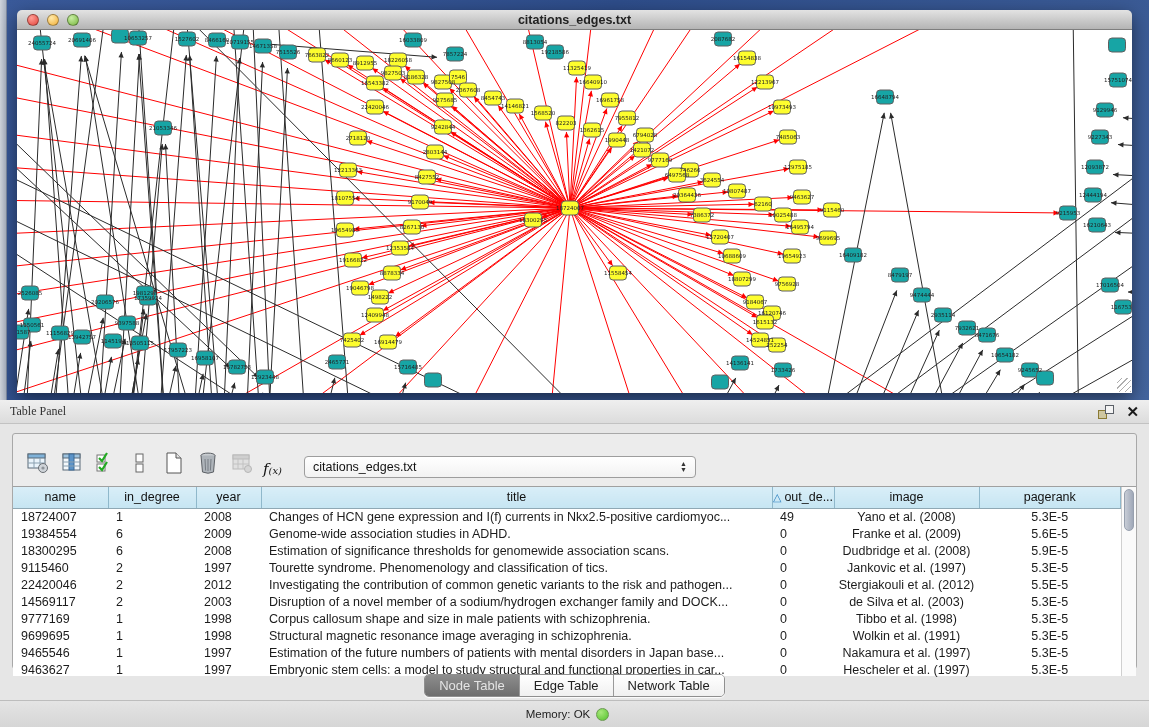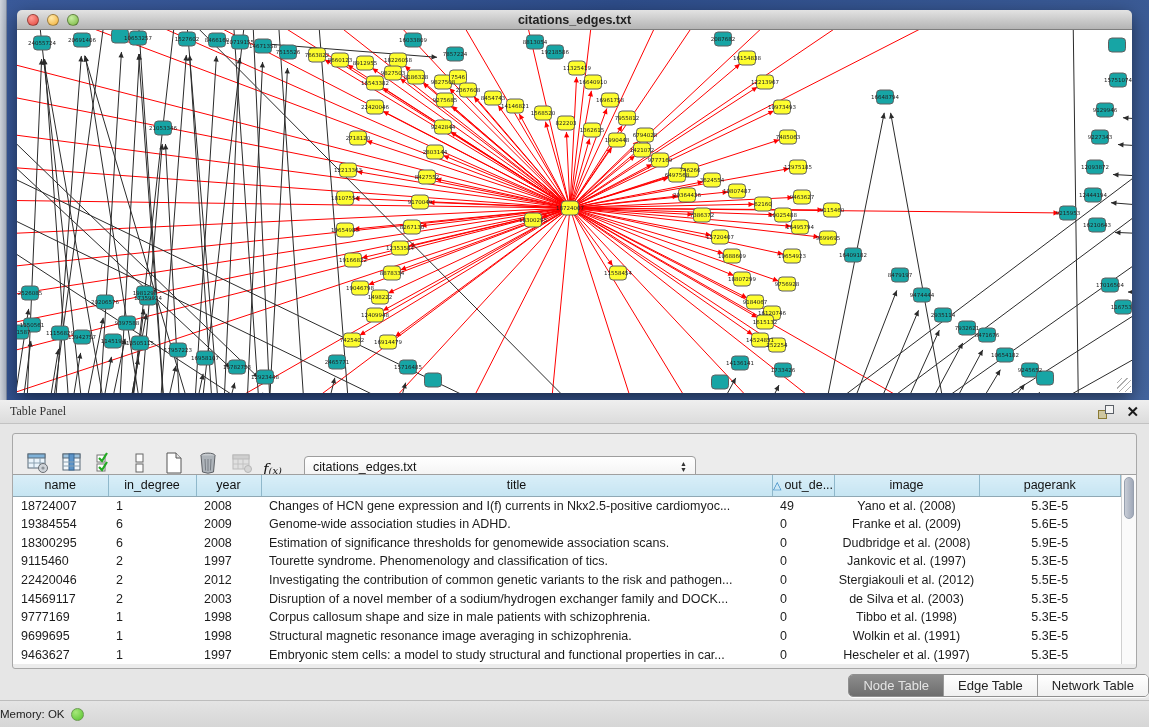--- a/index.html
+++ b/index.html
@@ -41,43 +41,43 @@
   #toolbar { height:44px; display:flex; align-items:flex-end; padding-left:10px; }
   .tool-btn { width:30px; height:30px; display:flex; align-items:center; justify-content:center; margin-right:4px; border-radius:3px; }
   .tool-btn svg { display:block; }
   #fx-icon { font-family:"DejaVu Serif", serif; font-style:italic; font-size:15px; color:#111; margin:0 4px 0 2px;}
   #fx-icon .small { font-size:10px; }
   #table-dropdown { width:392px; height:22px; margin-left:18px; background:linear-gradient(#ffffff,#f2f2f2);
     border:1px solid #9d9d9d; border-radius:4px; display:flex; align-items:center; padding:0 8px; font-size:12.5px; color:#111; }
   #table-dropdown .dd-label { flex:1; }
   .dd-arrows { font-size:7px; line-height:6px; color:#333; text-align:center; }
 
-  #table-wrap { position:absolute; left:0px; top:40px; width:1123px; height:190px; background:#fff;
+  #table-wrap { position:absolute; left:0px; top:52px; width:1123px; height:190px; background:#fff;
     border-top:1px solid #a0a0a0; display:flex; }
   #data-table { border-collapse:collapse; table-layout:fixed; width:1108px; font-size:12.5px; }
   #data-table th { height:21px; background:linear-gradient(#d9eef8,#c6e5f2); border-right:1px solid #8fb8cb;
     border-bottom:1px solid #8fa8b4; font-weight:normal; color:#111; text-align:center; overflow:hidden; white-space:nowrap; }
   #data-table th .sort-tri { color:#2a7fbf; font-size:11px; margin-right:3px; }
   #data-table td { height:17px; padding:0 4px 0 8px; color:#1c1c1c; white-space:nowrap; overflow:hidden; border:none; }
   #data-table td.c-center { text-align:center; padding:0 2px; }
   #vscroll { width:15px; background:#fafafa; border-left:1px solid #d0d0d0; position:relative; }
   #vscroll-thumb { position:absolute; top:2px; left:2px; width:10px; height:42px; border-radius:6px;
     background:linear-gradient(90deg,#c8cdd6,#9fa8b8); border:1px solid #97a0ae; }
 
-  #tab-row { position:absolute; left:0; top:274px; width:1149px; display:flex; justify-content:flex-end; }
+  #tab-row { position:absolute; left:0; top:274px; width:1149px; display:flex; justify-content:center; }
   #tab-seg { display:flex; border:1px solid #8f8f8f; border-radius:5px; overflow:hidden;
     box-shadow:0 1px 1px rgba(255,255,255,.9), inset 0 1px 0 rgba(255,255,255,.6); }
   .seg-tab { height:21px; line-height:21px; padding:0 14px; font-size:13px; color:#222;
     background:linear-gradient(#ffffff,#f0f0f0); border-right:1px solid #9a9a9a; }
   .seg-tab:last-child { border-right:none; }
   .seg-tab.active { background:linear-gradient(#8d8d8d,#6d6d6d); color:#e4e4e4; }
 
   #status-bar { position:absolute; left:0; top:300px; width:1149px; height:27px;
     background:linear-gradient(#e4e4e4,#d6d6d6); border-top:1px solid #bdbdbd;
-    display:flex; align-items:center; justify-content:flex-start; padding-right:14px; }
+    display:flex; align-items:center; justify-content:center; padding-right:14px; }
   #memory-label { font-size:11.5px; color:#222; margin-right:6px; }
   #memory-dot { width:13px; height:13px; border-radius:50%;
     background:radial-gradient(circle at 35% 30%,#a7e87a,#55c22d); border:1px solid #6a9a50; }
 </style>
 </head>
 <body>
 
 <div id="app">
 
   <div id="graph-region">
@@ -832,20 +832,29 @@
               <tr>
                 <td>9699695</td>
                 <td>1</td>
                 <td>1998</td>
                 <td>Structural magnetic resonance image averaging in schizophrenia.</td>
                 <td>0</td>
                 <td class="c-center">Wolkin et al. (1991)</td>
                 <td class="c-center">5.3E-5</td>
               </tr>
               <tr>
+                <td>9465546</td>
+                <td>1</td>
+                <td>1997</td>
+                <td>Estimation of the future numbers of patients with mental disorders in Japan base...</td>
+                <td>0</td>
+                <td class="c-center">Nakamura et al. (1997)</td>
+                <td class="c-center">5.3E-5</td>
+              </tr>
+              <tr>
                 <td>9463627</td>
                 <td>1</td>
                 <td>1997</td>
                 <td>Embryonic stem cells: a model to study structural and functional properties in car...</td>
                 <td>0</td>
                 <td class="c-center">Hescheler et al. (1997)</td>
                 <td class="c-center">5.3E-5</td>
               </tr>
             </tbody>
         </table>

